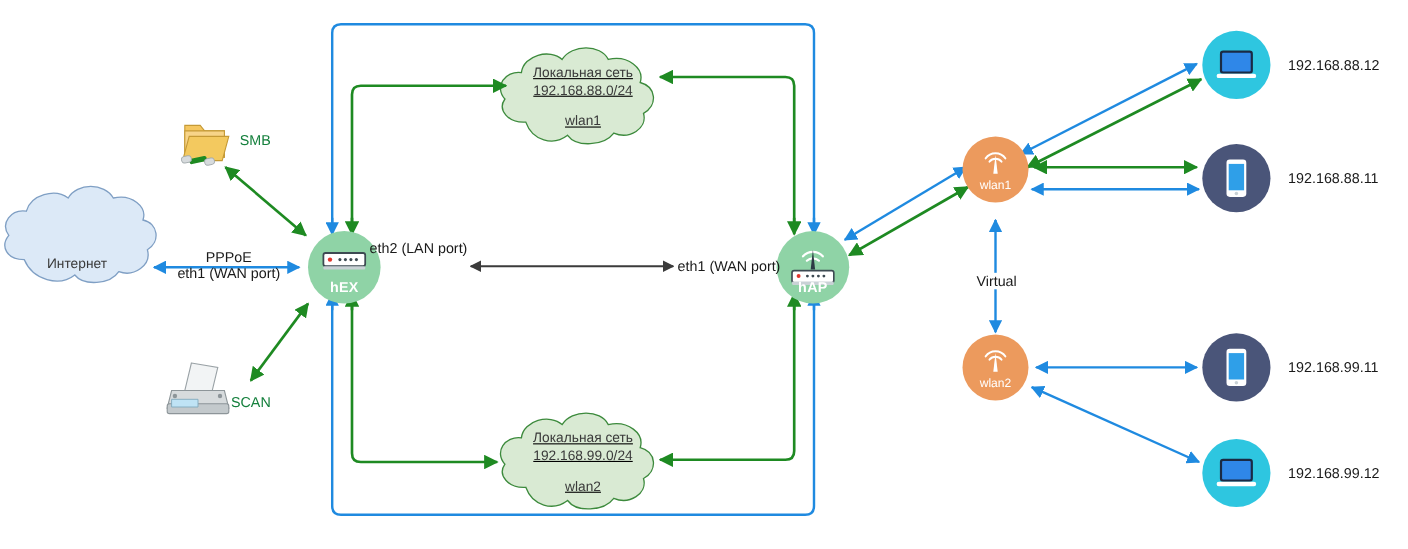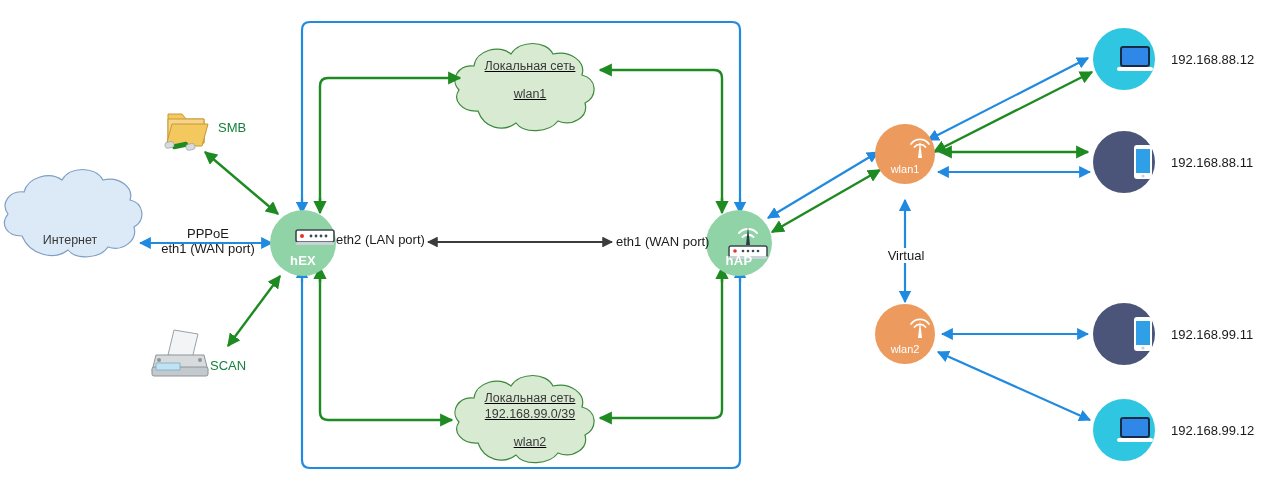--- a/index.html
+++ b/index.html
@@ -1,21 +1,21 @@
 <!DOCTYPE html>
 <html><head>
 <meta charset="utf-8">
 <style>
   html,body{margin:0;padding:0;background:#ffffff;}
   body{width:1280px;height:499px;overflow:hidden;font-family:"Liberation Sans",sans-serif;}
   #canvas{position:relative;width:1280px;height:499px;background:#fff;}
   #svg-layer{position:absolute;left:0;top:0;width:1280px;height:499px;}
 
   .node{position:absolute;text-decoration:underline;}
-  .circle-node{border-radius:50%;display:flex;flex-direction:column;align-items:flex-end;justify-content:center;}
+  .circle-node{border-radius:50%;display:flex;flex-direction:column;align-items:center;justify-content:center;}
   .router-node{width:66px;height:66px;background:#8fd3a6;}
   .router-node .rlabel{position:absolute;bottom:8px;left:0;right:0;text-align:center;color:#ffffff;
       font-size:13px;font-weight:bold;letter-spacing:.3px;}
   .wlan-node{width:60px;height:60px;background:#ec9a5d;}
   .wlan-node .wlabel{position:absolute;bottom:9px;left:0;right:0;text-align:center;color:#ffffff;
       font-size:11px;}
   .dev-node{width:62px;height:62px;}
   .dev-laptop{background:#2ec6e0;}
   .dev-phone{background:#4a5579;}
   .dev-ip{position:absolute;left:78px;top:50%;transform:translateY(-50%);
@@ -143,21 +143,21 @@
       <path d="M28,5 L52,9 L46,34 L22,30 Z" fill="#f2f4f5" stroke="#9aa2a6" stroke-width="1"></path>
       <path d="M10,30 L58,30 L62,46 L6,46 Z" fill="#d7dbdd" stroke="#8d9599" stroke-width="1"></path>
       <rect x="6" y="42" width="56" height="9" rx="2" fill="#c3c9cc" stroke="#8d9599" stroke-width="1"></rect>
       <path d="M10,38 L34,38 L34,45 L10,45 Z" fill="#bfe3f5" stroke="#7fa8bd" stroke-width=".8"></path>
       <circle cx="54" cy="35" r="2" fill="#8d9599"></circle>
       <circle cx="13" cy="35" r="2" fill="#8d9599"></circle>
     </svg>
   </div>
   <div class="icon-label" style="left:210px;top:358px;">SCAN</div>
 
-  <div class="node circle-node router-node" style="left:270px;top:210px;">
+  <div class="node circle-node router-node" style="left:280px;top:210px;">
     <svg width="42" height="26" viewBox="0 0 42 26" style="margin-bottom:12px;">
       <rect x="2" y="6" width="38" height="12" rx="2" fill="#ffffff" stroke="#3d4a52" stroke-width="1.6"></rect>
       <rect x="2" y="18" width="38" height="3" rx="1" fill="#c9d2d6"></rect>
       <circle cx="8" cy="12" r="2" fill="#e0362c"></circle>
       <circle cx="17" cy="12" r="1.4" fill="#3d4a52"></circle>
       <circle cx="22" cy="12" r="1.4" fill="#3d4a52"></circle>
       <circle cx="27" cy="12" r="1.4" fill="#3d4a52"></circle>
       <circle cx="32" cy="12" r="1.4" fill="#3d4a52"></circle>
     </svg>
     <div class="rlabel">hEX</div>
@@ -174,31 +174,32 @@
       <rect x="5" y="37" width="38" height="3" rx="1" fill="#c9d2d6"></rect>
       <circle cx="11" cy="32" r="1.8" fill="#e0362c"></circle>
       <circle cx="19" cy="32" r="1.3" fill="#3d4a52"></circle>
       <circle cx="24" cy="32" r="1.3" fill="#3d4a52"></circle>
       <circle cx="29" cy="32" r="1.3" fill="#3d4a52"></circle>
       <circle cx="34" cy="32" r="1.3" fill="#3d4a52"></circle>
     </svg>
     <div class="rlabel">hAP</div>
   </div>
 
-  <div class="edge-label" style="left:336px;top:232px;text-align:right;">eth2 (LAN port)</div>
+  <div class="edge-label" style="left:336px;top:218px;text-align:right;">eth2 (LAN port)</div>
   <div class="edge-label" style="left:616px;top:234px;">eth1 (WAN port)</div>
 
   <div class="node" style="left:450px;top:58px;width:160px;">
     <div class="cloud-label" style="position:static;">Локальная сеть</div>
+    <div class="cloud-label" style="position:static;">192.168.88.0/24</div>
     <div class="cloud-label" style="position:static;margin-top:12px;">wlan1</div>
   </div>
 
   <div class="node" style="left:450px;top:390px;width:160px;">
     <div class="cloud-label" style="position:static;">Локальная сеть</div>
-    <div class="cloud-label" style="position:static;">192.168.99.0/39</div>
+    <div class="cloud-label" style="position:static;">192.168.99.0/24</div>
     <div class="cloud-label" style="position:static;margin-top:12px;">wlan2</div>
   </div>
 
   <div class="node circle-node wlan-node" style="left:875px;top:124px;">
     <svg width="30" height="28" viewBox="0 0 30 28" style="margin-bottom:8px;">
       <g fill="none" stroke="#ffffff" stroke-width="1.7" stroke-linecap="round">
         <path d="M6,8 A11,11 0 0 1 24,8"></path>
         <path d="M9.5,11 A7,7 0 0 1 20.5,11"></path>
       </g>
       <path d="M15,5 L17,22 L13,22 Z" fill="#ffffff"></path>

